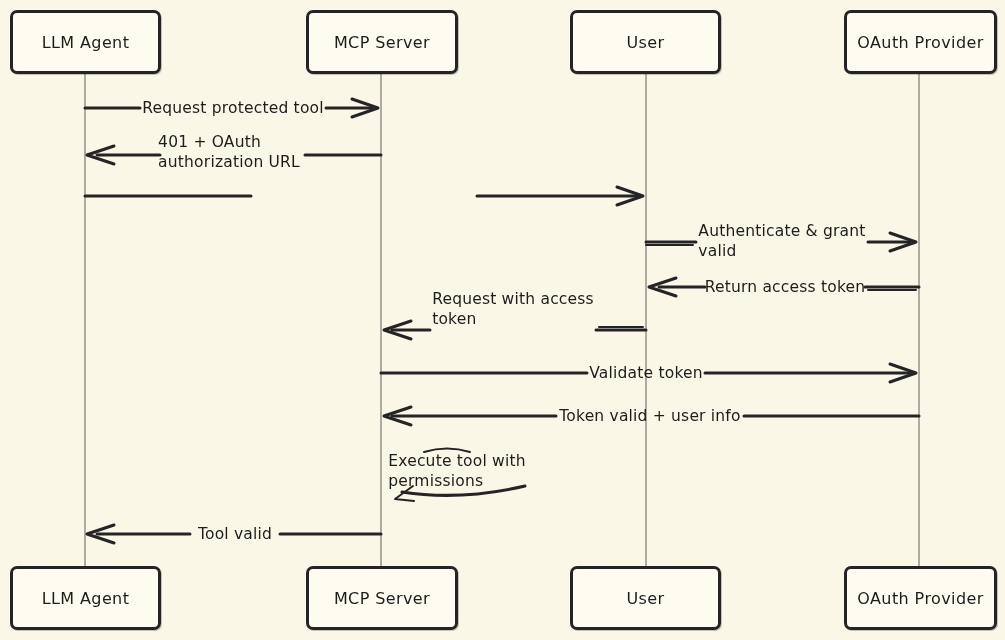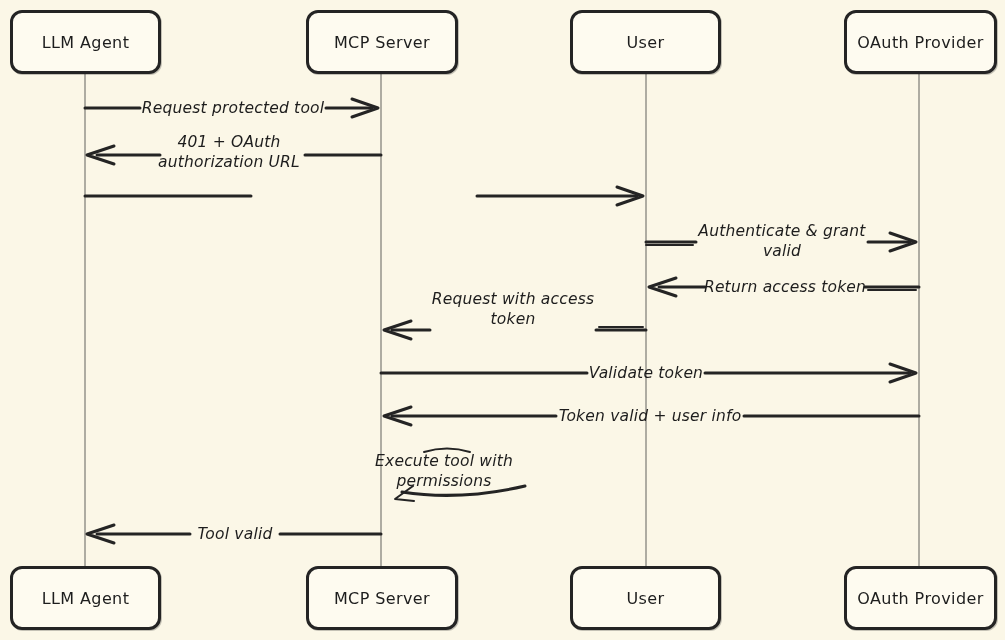--- a/index.html
+++ b/index.html
@@ -13,31 +13,30 @@
   .canvas{
     position:relative;width:1005px;height:640px;overflow:hidden;
     background:var(--background);
     font-family:"DejaVu Sans",sans-serif;color:var(--text);
   }
   .lifeline{position:absolute;top:73px;height:494px;width:2px;background:var(--lifeline);}
   .wires{position:absolute;left:0;top:0;width:1005px;height:640px;}
   .wires path{stroke:var(--ink);stroke-width:3;fill:none;stroke-linecap:round;stroke-linejoin:round;}
   .wires path.thin{stroke-width:2;}
   .actor{
-    position:absolute;height:58px;border:3px solid var(--ink);border-radius:12px;
+    position:absolute;height:58px;border:3px solid var(--ink);border-radius:7px;
     background:var(--box-fill);display:flex;align-items:center;justify-content:center;
     font-size:16px;letter-spacing:.4px;box-shadow:1px 1px 0 rgba(30,30,30,.25);
   }
   .actor.top{top:10px;}
   .actor.bottom{top:566px;}
   .msg{
     position:absolute;transform:translate(-50%,-50%);
-    font-size:15.5px;line-height:20px;text-align:center;white-space:nowrap;
+    font-size:15.5px;line-height:20px;text-align:left;white-space:nowrap;
     letter-spacing:.2px;
-    font-style:italic;
   }
   .msg span{display:block;}
 </style>
 </head>
 <body>
 
 <div class="canvas">
 
   <div class="lifeline" style="left:84px"></div>
   <div class="lifeline" style="left:380px"></div>
@@ -117,21 +116,21 @@
   <div class="msg" style="left:513px;top:309px">
     <span>Request with access</span>
     <span>token</span>
   </div>
   <div class="msg" style="left:646px;top:373px">
     <span>Validate token</span>
   </div>
   <div class="msg" style="left:650px;top:416px">
     <span>Token valid + user info</span>
   </div>
-  <div class="msg" style="left:444px;top:471px">
+  <div class="msg" style="left:457px;top:471px">
     <span>Execute tool with</span>
     <span>permissions</span>
   </div>
   <div class="msg" style="left:235px;top:534px">
     <span>Tool valid</span>
   </div>
 
   <div class="actor top" style="left:10px;width:145px">
     <span>LLM Agent</span>
   </div>

